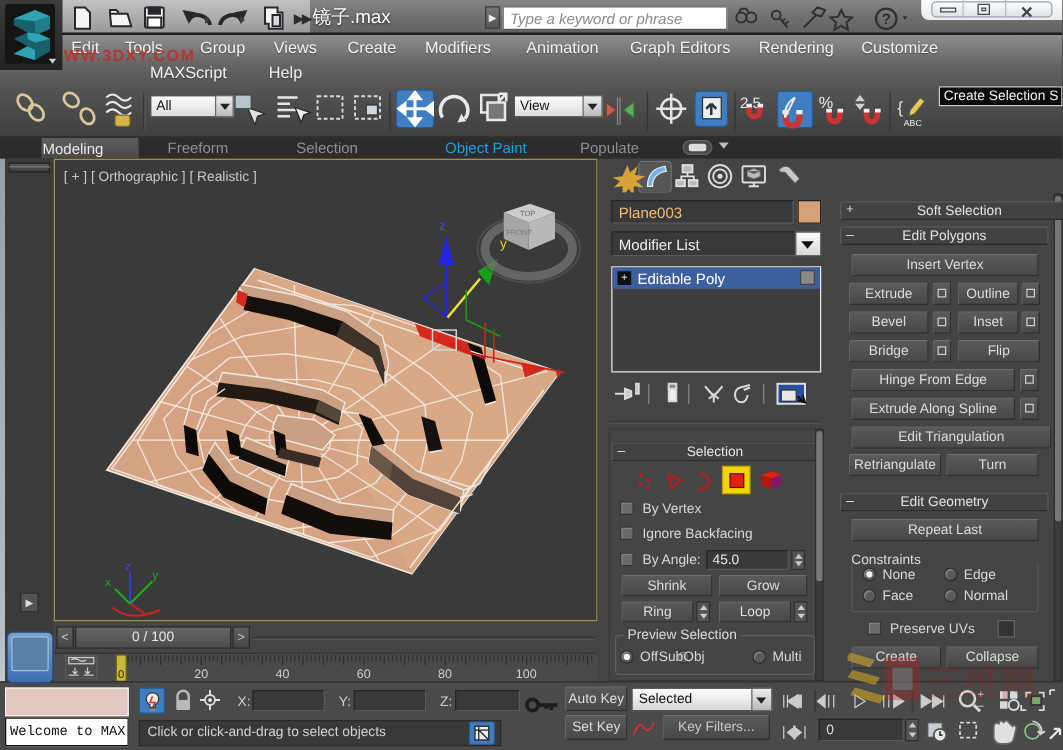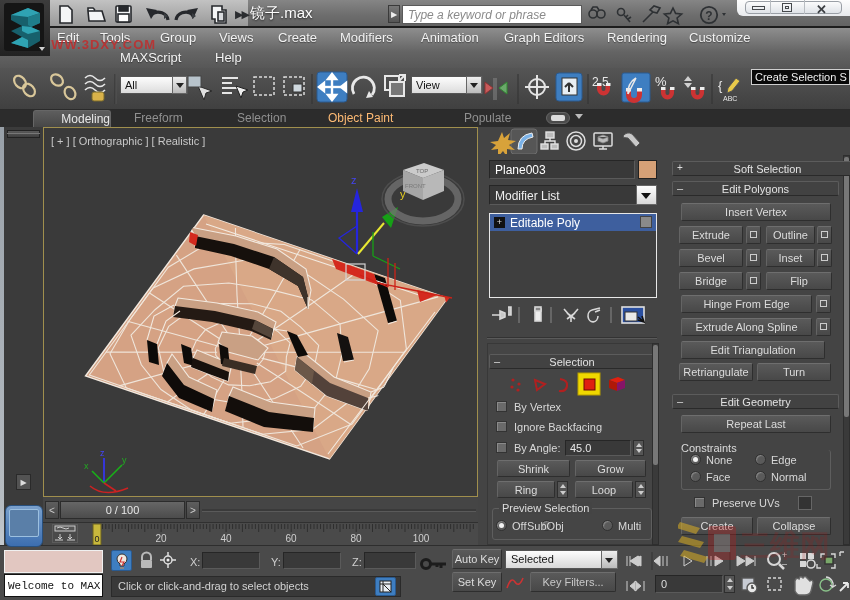--- a/index.html
+++ b/index.html
@@ -173,24 +173,24 @@
 </svg>
 <div class="a" style="left:120px;top:76px;width:68px;height:18px;background:linear-gradient(#fdfdfd,#dcdcdc);border:1px solid #555;font-size:11px;color:#111;padding:2px 4px">All</div>
 <div class="a" style="left:172px;top:76px;width:15px;height:18px;background:linear-gradient(#eee,#bbb);border:1px solid #666"></div>
 <div class="a" style="left:176px;top:83px;width:0;height:0;border-left:4px solid transparent;border-right:4px solid transparent;border-top:5px solid #222"></div>
 <div class="a" style="left:411px;top:76px;width:72px;height:18px;background:linear-gradient(#fdfdfd,#dcdcdc);border:1px solid #555;font-size:11px;color:#111;padding:2px 4px">View</div>
 <div class="a" style="left:466px;top:76px;width:16px;height:18px;background:linear-gradient(#eee,#bbb);border:1px solid #666"></div>
 <div class="a" style="left:470px;top:83px;width:0;height:0;border-left:4px solid transparent;border-right:4px solid transparent;border-top:5px solid #222"></div>
 <div class="a" style="left:751px;top:69px;width:99px;height:16px;background:#0a0a0a;border:1px solid #cfcfcf;color:#efefef;font-size:11px;padding:1px 3px;white-space:nowrap;overflow:hidden">Create Selection S</div>
 
 <div class="a" style="left:0;top:110px;width:850px;height:17px;background:#2c2c2c"></div>
-<div class="a" style="left:33px;top:110px;width:78px;height:17px;background:linear-gradient(#5e5e5e,#474747);border:1px solid #666;border-bottom:none;border-radius:3px 3px 0 0;color:#e8e8e8;font-size:12px;text-align:right;padding-top:1px">Modeling</div>
+<div class="a" style="left:33px;top:110px;width:78px;height:17px;background:linear-gradient(#5e5e5e,#474747);border:1px solid #666;border-bottom:none;border-radius:3px 3px 0 0;color:#e8e8e8;font-size:12px;text-align:left;padding-top:1px">Modeling</div>
 <div class="a" style="left:134px;top:111px;color:#909090;font-size:12px">Freeform</div>
 <div class="a" style="left:237px;top:111px;color:#909090;font-size:12px">Selection</div>
-<div class="a" style="left:328px;top:111px;color:#fdba74;font-size:12px">Object Paint</div>
+<div class="a" style="left:356px;top:111px;color:#0ea5e9;font-size:12px">Object Paint</div>
 <div class="a" style="left:464px;top:111px;color:#909090;font-size:12px">Populate</div>
 <div class="a" style="left:546px;top:112px;width:24px;height:12px;background:#4a4a4a;border:1px solid #666;border-radius:6px"></div>
 <div class="a" style="left:551px;top:115px;width:14px;height:6px;background:#ddd;border-radius:2px"></div>
 <div class="a" style="left:575px;top:114px;width:0;height:0;border-left:4px solid transparent;border-right:4px solid transparent;border-top:5px solid #bbb"></div>
 
 <div class="a" style="left:0;top:127px;width:43px;height:473px;background:#3b3b3b"></div>
 <div class="a" style="left:0;top:127px;width:4px;height:473px;background:linear-gradient(#98a0a8,#b6bcc2 80%,#d8dde0)"></div>
 <div class="a" style="left:7px;top:130px;width:33px;height:8px;background:linear-gradient(#5a5a5a,#3f3f3f);border:1px solid #222"></div>
 <div class="a" style="left:7px;top:133px;width:33px;height:1px;background:#777"></div>
 <div class="a" style="left:16px;top:474px;width:15px;height:16px;background:#535353;border:1px solid #2a2a2a;color:#ddd;font-size:8px;text-align:center;line-height:16px">▶</div>
@@ -472,21 +472,21 @@
   </g>
   <circle cx="90" cy="13" r="9" fill="none" stroke="#ddd" stroke-width="1.5"></circle>
   <circle cx="90" cy="13" r="5.5" fill="none" stroke="#ddd" stroke-width="1.5"></circle>
   <circle cx="90" cy="13" r="2" fill="#ddd"></circle>
   <rect x="108" y="5" width="18" height="13" rx="1" fill="none" stroke="#ddd" stroke-width="1.5"></rect>
   <path d="M113 21 h8 m-4 -3 v3" stroke="#ddd" stroke-width="1.5"></path>
   <path d="M112 9 l5 -2 5 2 -5 2 z m0 0 v4 l5 2 5 -2 v-4" fill="#bbb" stroke="#888" stroke-width="0.8"></path>
   <path d="M137 8 q4 -5 9 -2 l8 9 -4 4 -8 -9 q-5 0 -5 -2 z" fill="#c8c8c8" stroke="#555"></path>
  </g>
 </svg>
-<div class="a sunk" style="left:489px;top:160px;width:146px;height:19px;color:#ffffff;padding:2px 5px;font-size:12px">Plane003</div>
+<div class="a sunk" style="left:489px;top:160px;width:146px;height:19px;color:#fdba74;padding:2px 5px;font-size:12px">Plane003</div>
 <div class="a" style="left:638px;top:160px;width:19px;height:19px;background:#d6a177;border:1px solid #222"></div>
 <div class="a sunk" style="left:489px;top:185px;width:148px;height:20px;color:#eee;padding:3px 5px;font-size:12px">Modifier List</div>
 <div class="a" style="left:636px;top:185px;width:21px;height:20px;background:linear-gradient(#fdfdfd,#d8d8d8);border:1px solid #666"></div>
 <div class="a" style="left:641px;top:193px;width:0;height:0;border-left:5px solid transparent;border-right:5px solid transparent;border-top:6px solid #111"></div>
 
 <div class="a" style="left:489px;top:213px;width:168px;height:85px;background:#3f3f3f;border:1px solid #e8e8e8"></div>
 <div class="a" style="left:490px;top:214px;width:166px;height:17px;background:#3e5f9e"></div>
 <div class="a" style="left:494px;top:217px;width:11px;height:11px;background:#111;color:#ddd;font-size:9px;text-align:center;line-height:11px">+</div>
 <div class="a" style="left:510px;top:216px;color:#fff;font-size:12px">Editable Poly</div>
 <div class="a" style="left:640px;top:216px;width:12px;height:12px;background:#8a8a8a;border:1px solid #444"></div>
@@ -570,21 +570,21 @@
 <div class="btn" style="left:746px;top:249px;width:15px;height:18px"><span style="display:inline-block;width:7px;height:7px;border:1px solid #ccc;margin-top:4px"></span></div>
 <div class="btn" style="left:766px;top:249px;width:49px;height:18px;line-height:17px">Inset</div>
 <div class="btn" style="left:817px;top:249px;width:15px;height:18px"><span style="display:inline-block;width:7px;height:7px;border:1px solid #ccc;margin-top:4px"></span></div>
 <div class="btn" style="left:679px;top:272px;width:64px;height:18px;line-height:17px">Bridge</div>
 <div class="btn" style="left:746px;top:272px;width:15px;height:18px"><span style="display:inline-block;width:7px;height:7px;border:1px solid #ccc;margin-top:4px"></span></div>
 <div class="btn" style="left:766px;top:272px;width:66px;height:18px;line-height:17px">Flip</div>
 <div class="btn" style="left:681px;top:295px;width:131px;height:18px;line-height:17px">Hinge From Edge</div>
 <div class="btn" style="left:816px;top:295px;width:15px;height:18px"><span style="display:inline-block;width:7px;height:7px;border:1px solid #ccc;margin-top:4px"></span></div>
 <div class="btn" style="left:681px;top:318px;width:131px;height:18px;line-height:17px">Extrude Along Spline</div>
 <div class="btn" style="left:816px;top:318px;width:15px;height:18px"><span style="display:inline-block;width:7px;height:7px;border:1px solid #ccc;margin-top:4px"></span></div>
-<div class="btn" style="left:681px;top:341px;width:144px;height:18px;line-height:17px">Edit Triangulation</div>
+<div class="btn" style="left:681px;top:341px;width:160px;height:18px;line-height:17px">Edit Triangulation</div>
 <div class="btn" style="left:679px;top:363px;width:74px;height:18px;line-height:17px">Retriangulate</div>
 <div class="btn" style="left:757px;top:363px;width:74px;height:18px;line-height:17px">Turn</div>
 <div class="roll" style="left:672px;top:394px;width:167px;height:15px;line-height:14px">Edit Geometry</div>
 <div class="a" style="left:677px;top:395px;color:#ddd;font-size:11px">–</div>
 <div class="btn" style="left:681px;top:415px;width:150px;height:18px;line-height:17px">Repeat Last</div>
 <div class="a" style="left:681px;top:442px;color:#dcdcdc;font-size:11px">Constraints</div>
 <div class="grp" style="left:681px;top:450px;width:150px;height:40px;border-top:none"></div>
 <div class="rad on" style="left:690px;top:454px"></div>
 <div class="lbl" style="left:706px;top:454px">None</div>
 <div class="rad" style="left:755px;top:454px"></div>

